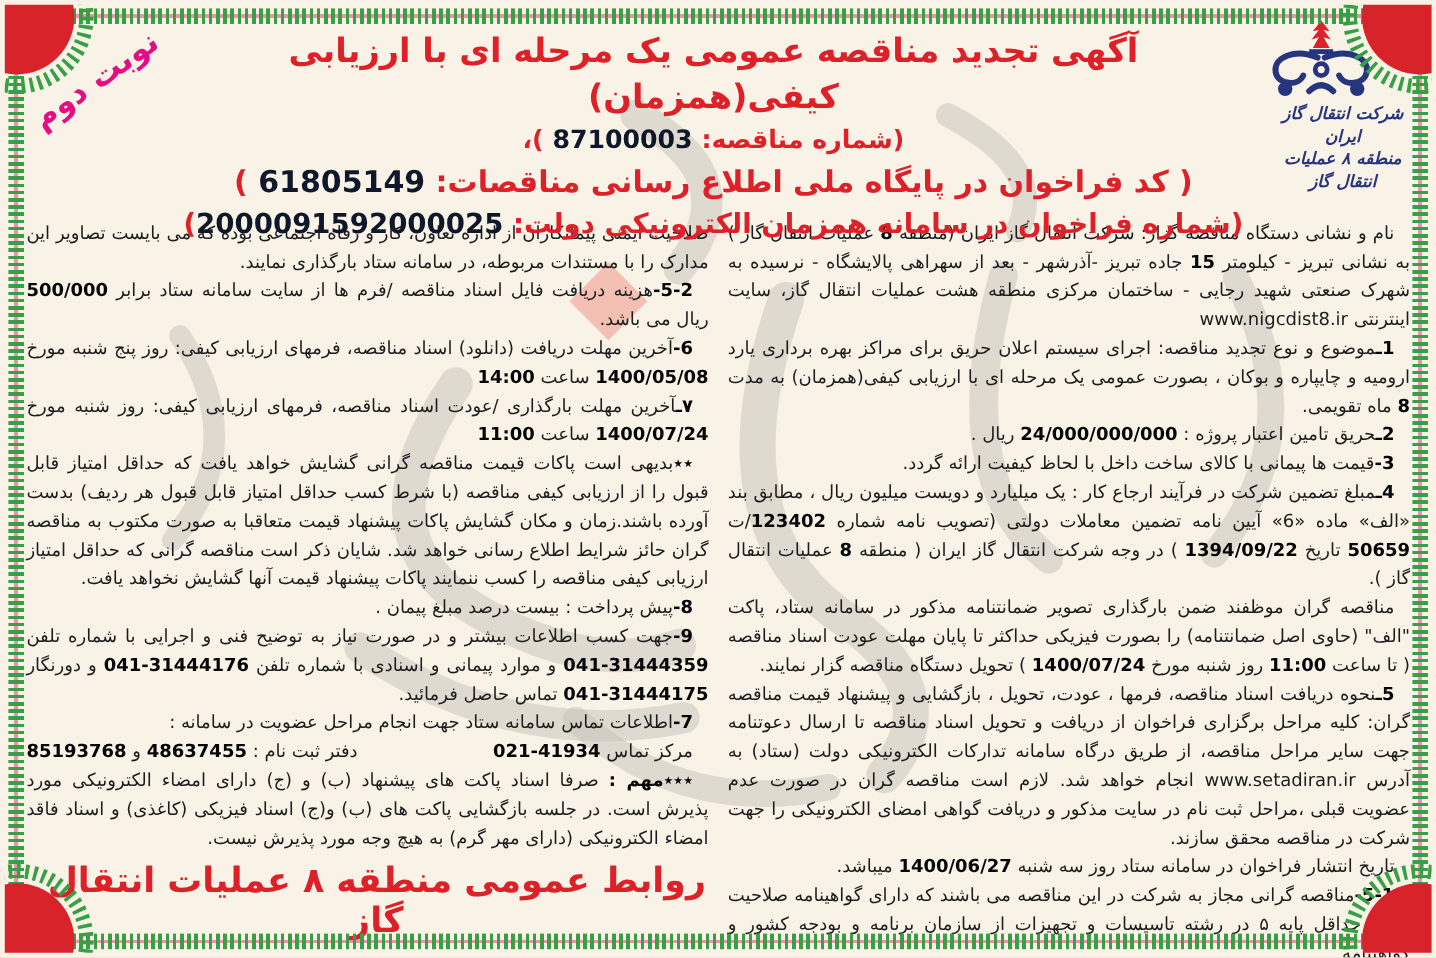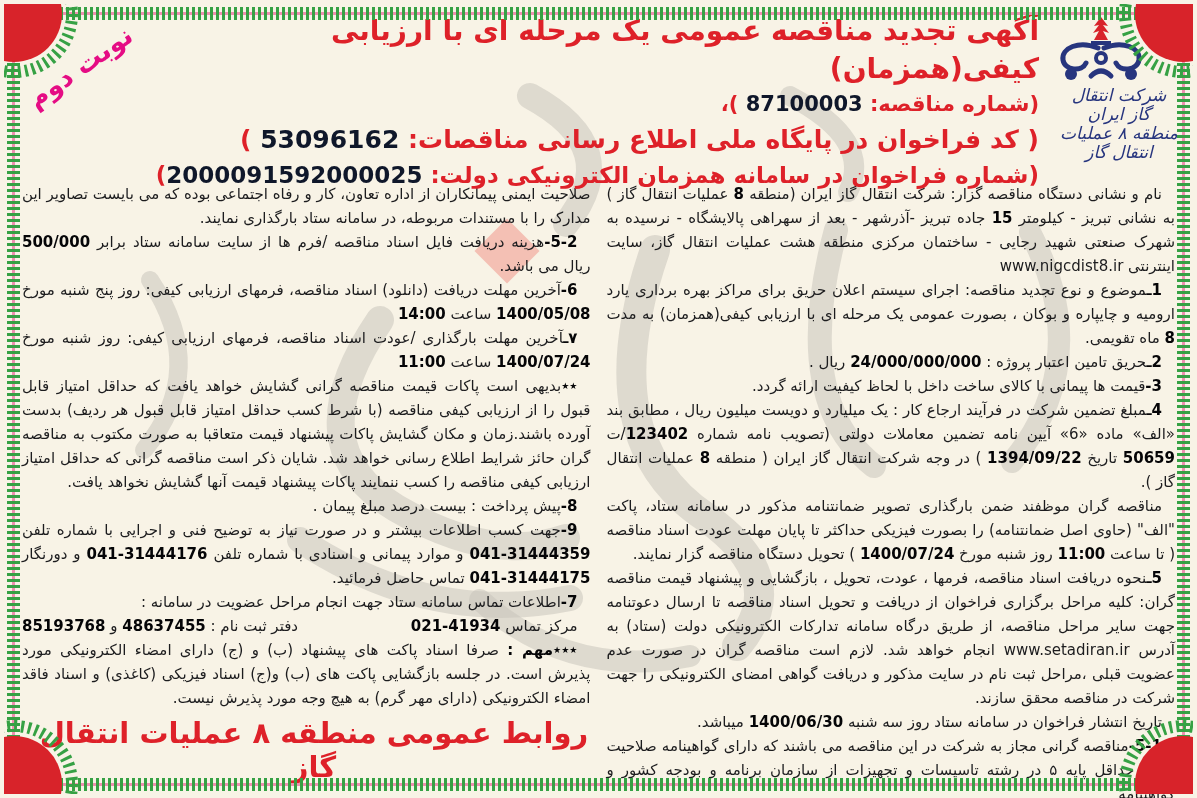--- a/index.html
+++ b/index.html
@@ -25,22 +25,22 @@
   .corner.bl{bottom:4px;left:4px;} .corner.br{bottom:4px;right:4px;}
   
   .wm{position:absolute;inset:0;z-index:0;pointer-events:none;}
   
   .badge{
     position:absolute;top:52px;left:14px;width:132px;z-index:2;
     transform:rotate(-35deg);transform-origin:center;
     color:#e50c84;font-size:26px;font-weight:bold;text-align:center;white-space:nowrap;
   }
   .logo{position:absolute;top:16px;right:18px;width:156px;z-index:2;text-align:center;}
-  .logo .org{color:#27357e;font-size:17px;font-weight:normal;font-style:italic;line-height:19px;margin-left:36px;}
-  .header{position:absolute;top:12px;left:150px;right:158px;z-index:2;text-align:right;direction:rtl;color:#de2129;}
+  .logo .org{color:#27357e;font-size:14px;font-weight:bold;font-style:italic;line-height:19px;margin-left:36px;}
+  .header{position:absolute;top:24px;left:150px;right:158px;z-index:2;text-align:center;direction:rtl;color:#de2129;}
   .header .h1{font-size:28px;font-weight:bold;line-height:38px;}
   .header .h2{font-size:21px;font-weight:bold;line-height:33px;}
   .header .h3{font-size:25px;font-weight:bold;line-height:37px;}
   .header .h4{font-size:23px;font-weight:bold;line-height:35px;}
   .header .num{color:#0f172a;}
   
   .columns{position:absolute;top:182px;left:22px;right:22px;z-index:1;display:flex;gap:16px;direction:rtl;}
   .col{flex:1;min-width:0;color:#1c1c1e;font-size:15px;line-height:24px;text-align:justify;}
   .para{margin:0;text-indent:13px;}
   .para.flush{text-indent:0;}
@@ -109,34 +109,34 @@
       <circle cx="22" cy="58" r="6" fill="#27357e"></circle>
       <circle cx="82" cy="58" r="6" fill="#27357e"></circle>
     </svg>
     <div class="org">شرکت انتقال گاز ایران</div>
     <div class="org">منطقه ۸ عملیات انتقال گاز</div>
   </div>
 
   <div class="header">
     <div class="h1"><span>آگهی تجدید مناقصه عمومی یک مرحله ای با ارزیابی کیفی(همزمان)</span></div>
     <div class="h2"><span>(شماره مناقصه:</span> <span class="num" dir="ltr">87100003</span><span> )،</span></div>
-    <div class="h3"><span>( کد فراخوان در پایگاه ملی اطلاع رسانی مناقصات:</span> <span class="num" dir="ltr">53096162</span><span> )</span></div>
+    <div class="h3"><span>( کد فراخوان در پایگاه ملی اطلاع رسانی مناقصات:</span> <span class="num" dir="ltr">61805149</span><span> )</span></div>
     <div class="h4"><span>(شماره فراخوان در سامانه همزمان الکترونیکی دولت:</span> <span class="num" dir="ltr">2000091592000025</span><span>)</span></div>
   </div>
 
   <div class="columns">
     <div class="col">
         <p class="para"><span>نام و نشانی دستگاه مناقصه گزار: شرکت انتقال گاز ایران (منطقه </span><b>8</b><span> عملیات انتقال گاز ) به نشانی تبریز - کیلومتر </span><b>15</b><span> جاده تبریز -آذرشهر - بعد از سهراهی پالایشگاه - نرسیده به شهرک صنعتی شهید رجایی - ساختمان مرکزی منطقه هشت عملیات انتقال گاز، سایت اینترنتی </span><span dir="ltr" class="ltr">www.nigcdist8.ir</span></p>
         <p class="para"><b>1ـ</b><span>موضوع و نوع تجدید مناقصه: اجرای سیستم اعلان حریق برای مراکز بهره برداری یارد ارومیه و چایپاره و بوکان ، بصورت عمومی یک مرحله ای با ارزیابی کیفی(همزمان) به مدت </span><b>8</b><span> ماه تقویمی.</span></p>
         <p class="para"><b>2ـ</b><span>حریق تامین اعتبار پروژه :  </span><b dir="ltr" class="ltr">24/000/000/000</b><span> ریال .</span></p>
         <p class="para"><b>3-</b><span>قیمت ها پیمانی با کالای ساخت داخل با لحاظ کیفیت ارائه گردد.</span></p>
         <p class="para"><b>4ـ</b><span>مبلغ تضمین شرکت در فرآیند ارجاع کار : یک میلیارد و دویست میلیون ریال ، مطابق بند «الف» ماده «6» آیین نامه تضمین معاملات دولتی (تصویب نامه شماره </span><b dir="ltr" class="ltr">123402</b><span>/ت </span><b dir="ltr" class="ltr">50659</b><span> تاریخ </span><b dir="ltr" class="ltr">1394/09/22</b><span> ) در وجه شرکت انتقال گاز ایران ( منطقه </span><b>8</b><span> عملیات انتقال گاز ).</span></p>
         <p class="para"><span>مناقصه گران موظفند ضمن بارگذاری تصویر ضمانتنامه مذکور در سامانه ستاد، پاکت "الف" (حاوی اصل ضمانتنامه) را بصورت فیزیکی حداکثر تا پایان مهلت عودت اسناد مناقصه ( تا ساعت </span><b dir="ltr" class="ltr">11:00</b><span> روز شنبه مورخ </span><b dir="ltr" class="ltr">1400/07/24</b><span> ) تحویل دستگاه مناقصه گزار نمایند.</span></p>
         <p class="para"><b>5ـ</b><span>نحوه دریافت اسناد مناقصه، فرمها ، عودت، تحویل ، بازگشایی و پیشنهاد قیمت مناقصه گران: کلیه مراحل برگزاری فراخوان از دریافت و تحویل اسناد مناقصه تا ارسال دعوتنامه جهت سایر مراحل مناقصه، از طریق درگاه سامانه تدارکات الکترونیکی دولت (ستاد) به آدرس </span><span dir="ltr" class="ltr">www.setadiran.ir</span><span> انجام خواهد شد. لازم است مناقصه گران در صورت عدم عضویت قبلی ،مراحل ثبت نام در سایت مذکور و دریافت گواهی امضای الکترونیکی را جهت شرکت در مناقصه محقق سازند.</span></p>
-        <p class="para"><span>تاریخ انتشار فراخوان در سامانه ستاد روز سه شنبه </span><b dir="ltr" class="ltr">1400/06/30</b><span> میباشد.</span></p>
+        <p class="para"><span>تاریخ انتشار فراخوان در سامانه ستاد روز سه شنبه </span><b dir="ltr" class="ltr">1400/06/27</b><span> میباشد.</span></p>
         <p class="para"><b>5-1-</b><span>مناقصه گرانی مجاز به شرکت در این مناقصه می باشند که دارای گواهینامه صلاحیت معتبر حداقل پایه ۵ در رشته تاسیسات و تجهیزات از سازمان برنامه و بودجه کشور و گواهینامه</span></p>
       </div>
     <div class="col">
         <p class="para flush"><span>صلاحیت ایمنی پیمانکاران از اداره تعاون، کار و رفاه اجتماعی بوده که می بایست تصاویر این مدارک را با مستندات مربوطه، در سامانه ستاد بارگذاری نمایند.</span></p>
         <p class="para"><b>5-2-</b><span>هزینه دریافت فایل اسناد مناقصه /فرم ها از سایت سامانه ستاد برابر </span><b dir="ltr" class="ltr">500/000</b><span> ریال می باشد.</span></p>
         <p class="para"><b>6-</b><span>آخرین مهلت دریافت (دانلود) اسناد مناقصه، فرمهای ارزیابی کیفی: روز پنج شنبه مورخ </span><b dir="ltr" class="ltr">1400/05/08</b><span> ساعت </span><b dir="ltr" class="ltr">14:00</b></p>
         <p class="para"><b>۷ـ</b><span>آخرین مهلت بارگذاری /عودت اسناد مناقصه، فرمهای ارزیابی کیفی: روز شنبه مورخ </span><b dir="ltr" class="ltr">1400/07/24</b><span> ساعت </span><b dir="ltr" class="ltr">11:00</b></p>
         <p class="para"><b>٭٭</b><span>بدیهی است پاکات قیمت مناقصه گرانی گشایش خواهد یافت که حداقل امتیاز قابل قبول را از ارزیابی کیفی مناقصه (با شرط کسب حداقل امتیاز قابل قبول هر ردیف) بدست آورده باشند.زمان و مکان گشایش پاکات پیشنهاد قیمت متعاقبا به صورت مکتوب به مناقصه گران حائز شرایط اطلاع رسانی خواهد شد. شایان ذکر است مناقصه گرانی که حداقل امتیاز ارزیابی کیفی مناقصه را کسب ننمایند پاکات پیشنهاد قیمت آنها گشایش نخواهد یافت.</span></p>
         <p class="para"><b>8-</b><span>پیش پرداخت : بیست درصد مبلغ پیمان .</span></p>
         <p class="para"><b>9-</b><span>جهت کسب اطلاعات بیشتر و در صورت نیاز به توضیح فنی و اجرایی با شماره تلفن </span><b dir="ltr" class="ltr">041-31444359</b><span> و موارد پیمانی و اسنادی با شماره تلفن </span><b dir="ltr" class="ltr">041-31444176</b><span> و دورنگار </span><b dir="ltr" class="ltr">041-31444175</b><span> تماس حاصل فرمائید.</span></p>

